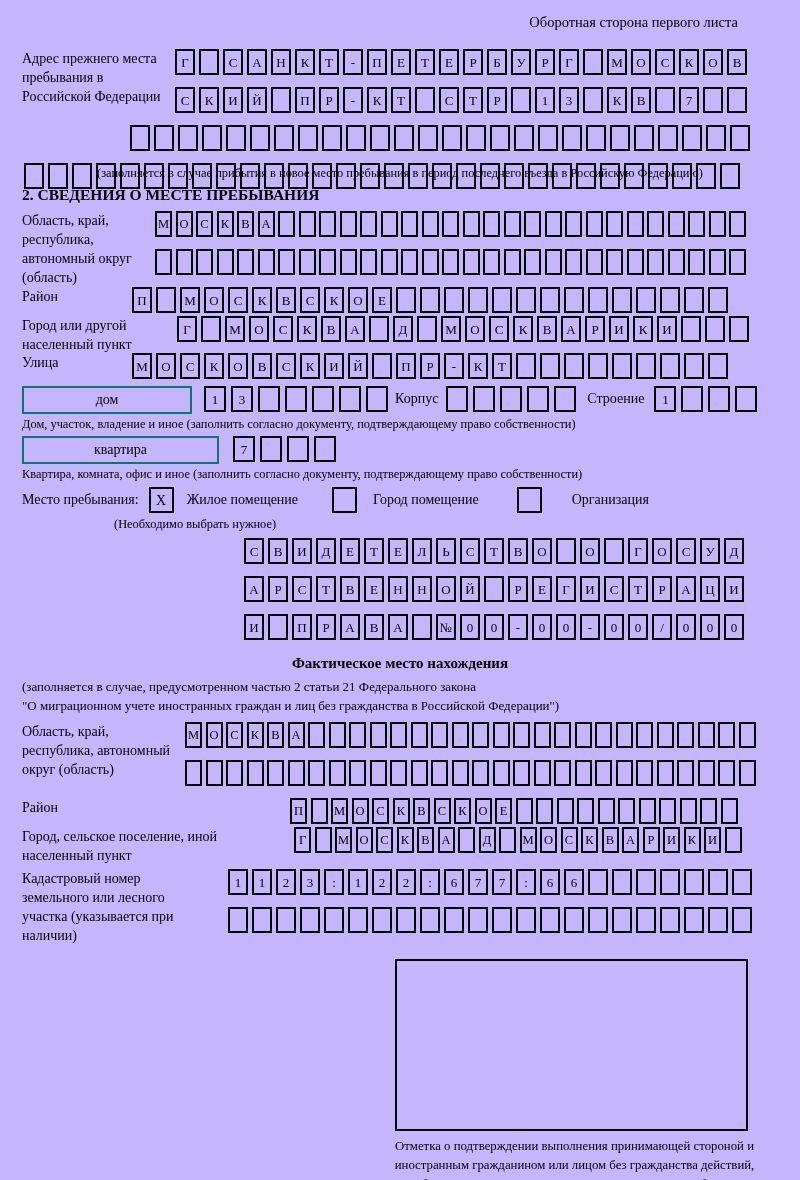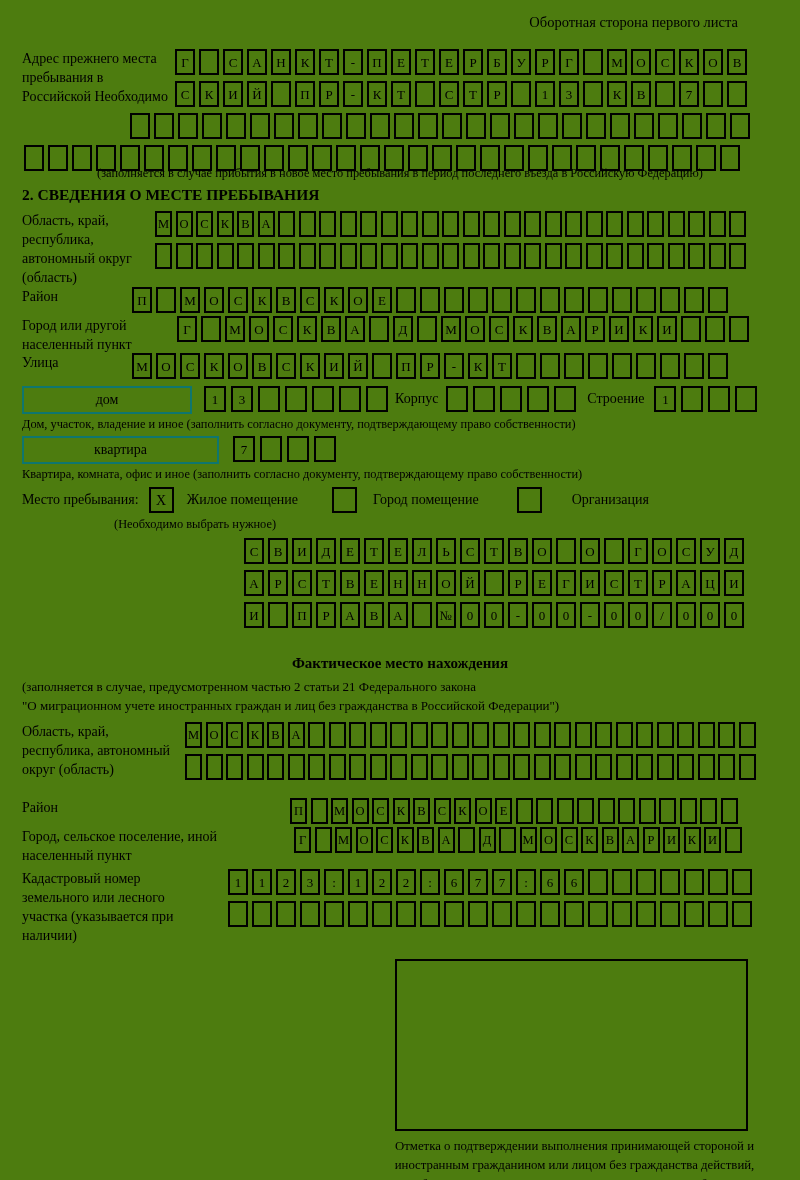--- a/index.html
+++ b/index.html
@@ -1,25 +1,25 @@
 <!DOCTYPE html>
 <html><head>
 <meta charset="utf-8">
 <style>
   * { box-sizing: border-box; }
   html,body { margin:0; padding:0; background:#ffffff; }
   .page {
     width: 800px; height: 1180px; margin: 0 auto; padding: 0 22px;
     font-family: "Liberation Serif", "DejaVu Serif", serif;
-    color:#000; background:#4d7c0f; overflow:hidden; position:relative;
+    color:#000; background:#c4b5fd; overflow:hidden; position:relative;
   }
   .hdr { padding: 14px 40px 0 0; text-align: right; font-size: 14.5px; }
 
   
-  .brow { white-space: nowrap; height: 32px; }
+  .brow { white-space: nowrap; height: 38px; }
   .cbox {
     display:inline-block; width:20px; height:26px; border:2px solid #000;
     margin-right:4px; text-align:center; font-size:13px; line-height:23px;
     vertical-align:top; overflow:hidden;
   }
   .xs .cbox { width:17px; margin-right:3.5px; font-size:12.5px; }
   .md .cbox { width:22px; margin-right:5px; }
 
   .lbl { font-size:14px; line-height:19px; }
   .abs { position:absolute; left:0; top:0; }
@@ -42,21 +42,21 @@
                 font-size:12.8px; text-align:center; line-height:19px; }
 </style>
 </head>
 <body>
 
 <div class="page">
 
   <div class="hdr">Оборотная сторона первого листа</div>
 
   <div class="rel" style="margin-top:18px; height:116px;">
-    <div class="lbl abs" style="width:148px;">Адрес прежнего места пребывания в Российской Необходимо</div>
+    <div class="lbl abs" style="width:148px;">Адрес прежнего места пребывания в Российской Федерации</div>
     <div class="brow" style="margin-left:153px;"><span class="cbox">Г</span><span class="cbox"></span><span class="cbox">С</span><span class="cbox">А</span><span class="cbox">Н</span><span class="cbox">К</span><span class="cbox">Т</span><span class="cbox">-</span><span class="cbox">П</span><span class="cbox">Е</span><span class="cbox">Т</span><span class="cbox">Е</span><span class="cbox">Р</span><span class="cbox">Б</span><span class="cbox">У</span><span class="cbox">Р</span><span class="cbox">Г</span><span class="cbox"></span><span class="cbox">М</span><span class="cbox">О</span><span class="cbox">С</span><span class="cbox">К</span><span class="cbox">О</span><span class="cbox">В</span></div>
     <div class="brow" style="margin-left:153px;"><span class="cbox">С</span><span class="cbox">К</span><span class="cbox">И</span><span class="cbox">Й</span><span class="cbox"></span><span class="cbox">П</span><span class="cbox">Р</span><span class="cbox">-</span><span class="cbox">К</span><span class="cbox">Т</span><span class="cbox"></span><span class="cbox">С</span><span class="cbox">Т</span><span class="cbox">Р</span><span class="cbox"></span><span class="cbox">1</span><span class="cbox">3</span><span class="cbox"></span><span class="cbox">К</span><span class="cbox">В</span><span class="cbox"></span><span class="cbox">7</span><span class="cbox"></span><span class="cbox"></span></div>
     <div class="brow" style="margin-left:108px;"><span class="cbox"></span><span class="cbox"></span><span class="cbox"></span><span class="cbox"></span><span class="cbox"></span><span class="cbox"></span><span class="cbox"></span><span class="cbox"></span><span class="cbox"></span><span class="cbox"></span><span class="cbox"></span><span class="cbox"></span><span class="cbox"></span><span class="cbox"></span><span class="cbox"></span><span class="cbox"></span><span class="cbox"></span><span class="cbox"></span><span class="cbox"></span><span class="cbox"></span><span class="cbox"></span><span class="cbox"></span><span class="cbox"></span><span class="cbox"></span><span class="cbox"></span><span class="cbox"></span></div>
     <div class="brow" style="margin-left:2px;"><span class="cbox"></span><span class="cbox"></span><span class="cbox"></span><span class="cbox"></span><span class="cbox"></span><span class="cbox"></span><span class="cbox"></span><span class="cbox"></span><span class="cbox"></span><span class="cbox"></span><span class="cbox"></span><span class="cbox"></span><span class="cbox"></span><span class="cbox"></span><span class="cbox"></span><span class="cbox"></span><span class="cbox"></span><span class="cbox"></span><span class="cbox"></span><span class="cbox"></span><span class="cbox"></span><span class="cbox"></span><span class="cbox"></span><span class="cbox"></span><span class="cbox"></span><span class="cbox"></span><span class="cbox"></span><span class="cbox"></span><span class="cbox"></span><span class="cbox"></span></div>
   </div>
   <div class="note">(заполняется в случае прибытия в новое место пребывания в период последнего въезда в Российскую Федерацию)</div>
 
   <div class="stitle">2. СВЕДЕНИЯ О МЕСТЕ ПРЕБЫВАНИЯ</div>
 
   <div class="rel" style="height:58px;">

